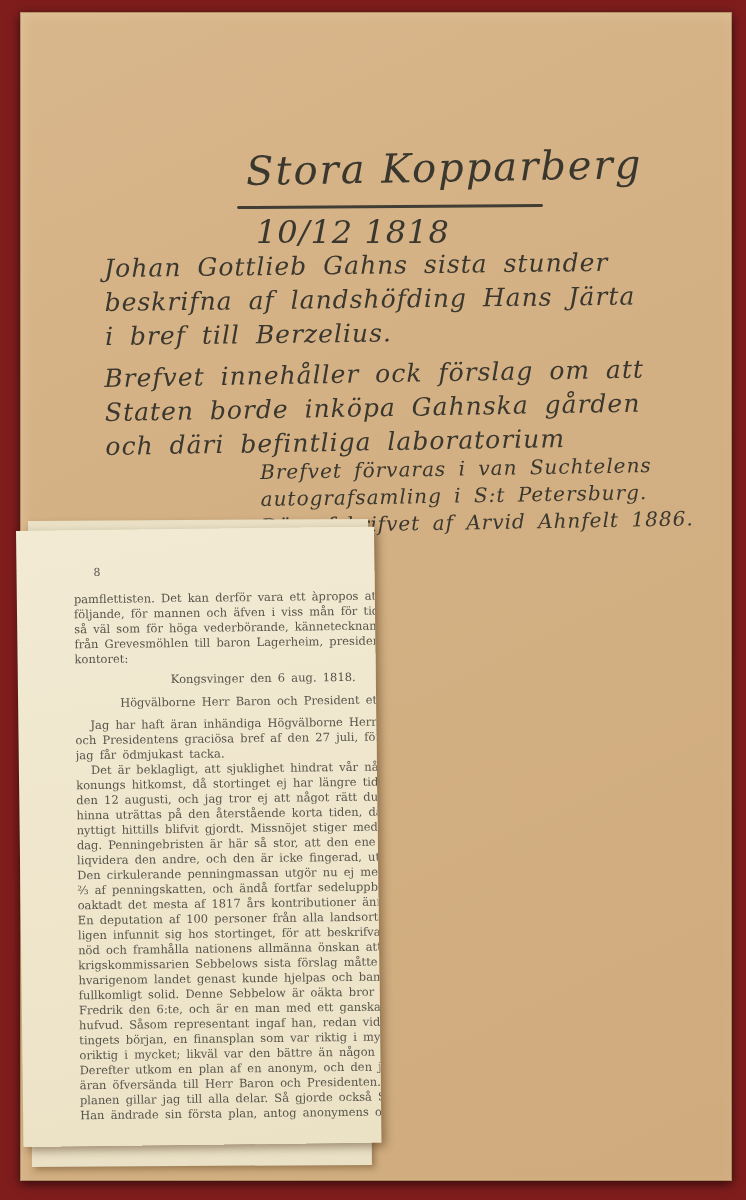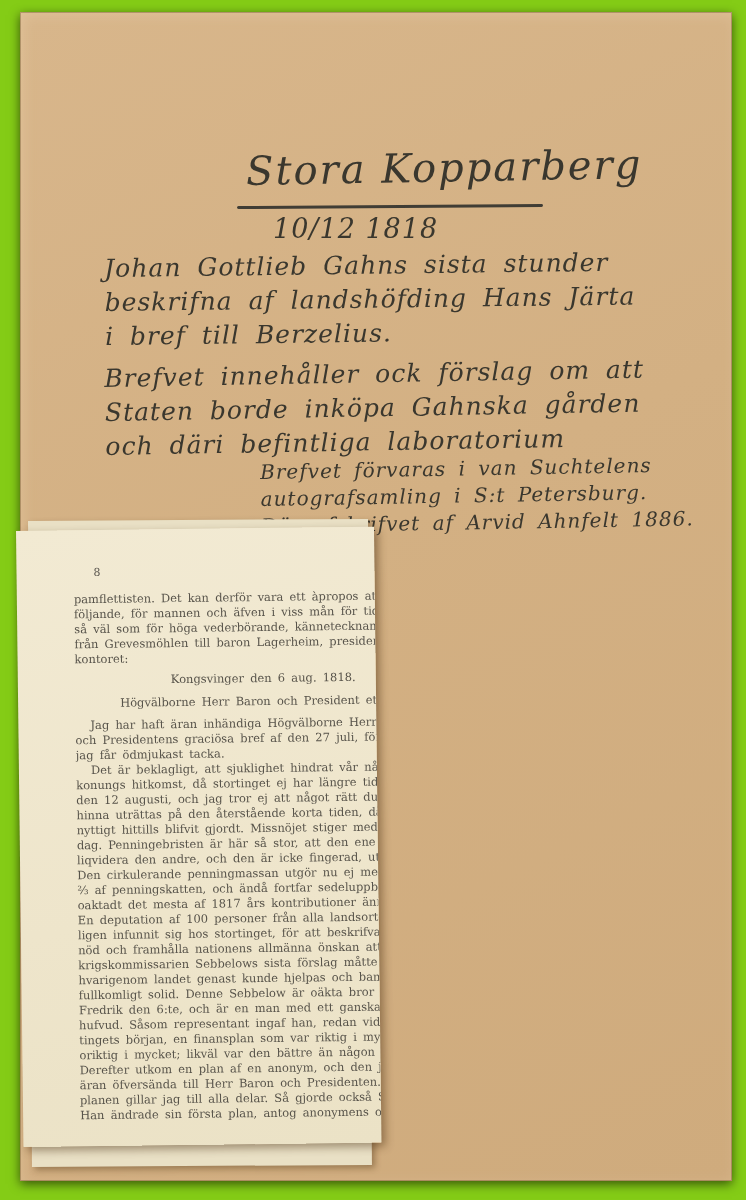--- a/index.html
+++ b/index.html
@@ -1,37 +1,37 @@
 <!DOCTYPE html>
 <html><head>
 <meta charset="utf-8">
 <style>
   html,body{margin:0;padding:0;background:#1e1e1f;}
   .stage{
     position:relative;width:746px;height:1200px;overflow:hidden;
-    background:#84cc16;
+    background:#7f1d1d;
     font-family:"DejaVu Serif","Liberation Serif",serif;
   }
   
   .sheet{
     position:absolute;left:20px;top:12px;width:712px;height:1169px;
     background:linear-gradient(155deg,#d8b68b 0%,#d3b083 45%,#cfab7d 100%);
     box-shadow:inset 0 0 0 1px rgba(105,78,40,.38),
                inset 3px 3px 14px rgba(255,238,205,.22),
                0 3px 10px rgba(0,0,0,.6);
   }
   
   .hw{
     position:absolute;color:#3a372e;
     font-style:italic;letter-spacing:1px;
     white-space:nowrap;
   }
   .hw-title{left:226px;top:136px;font-size:40px;letter-spacing:2px;transform:rotate(-1deg);transform-origin:left center;}
   .underline{position:absolute;left:217px;top:193px;width:306px;height:3px;background:#403d35;border-radius:2px;transform:rotate(-.4deg);}
-  .hw-date{left:253px;top:201px;font-size:27px;}
+  .hw-date{left:236px;top:201px;font-size:32px;}
   .hw-para div{white-space:nowrap;}
   .hw-p1{left:84px;top:240px;font-size:25px;line-height:34px;word-spacing:7px;transform:rotate(-.7deg);transform-origin:left top;}
   .hw-p2{left:84px;top:350px;font-size:25px;line-height:34px;word-spacing:7px;transform:rotate(-1deg);transform-origin:left top;}
   .hw-p3{left:240px;top:447px;font-size:20px;line-height:27px;word-spacing:5px;transform:rotate(-1deg);transform-origin:left top;}
   
   .undersheet{
     position:absolute;left:28px;top:521px;width:340px;height:646px;
     background:#e9e0c5;transform:rotate(-.35deg);transform-origin:top left;
     box-shadow:3px 3px 6px rgba(70,45,15,.40);
   }

